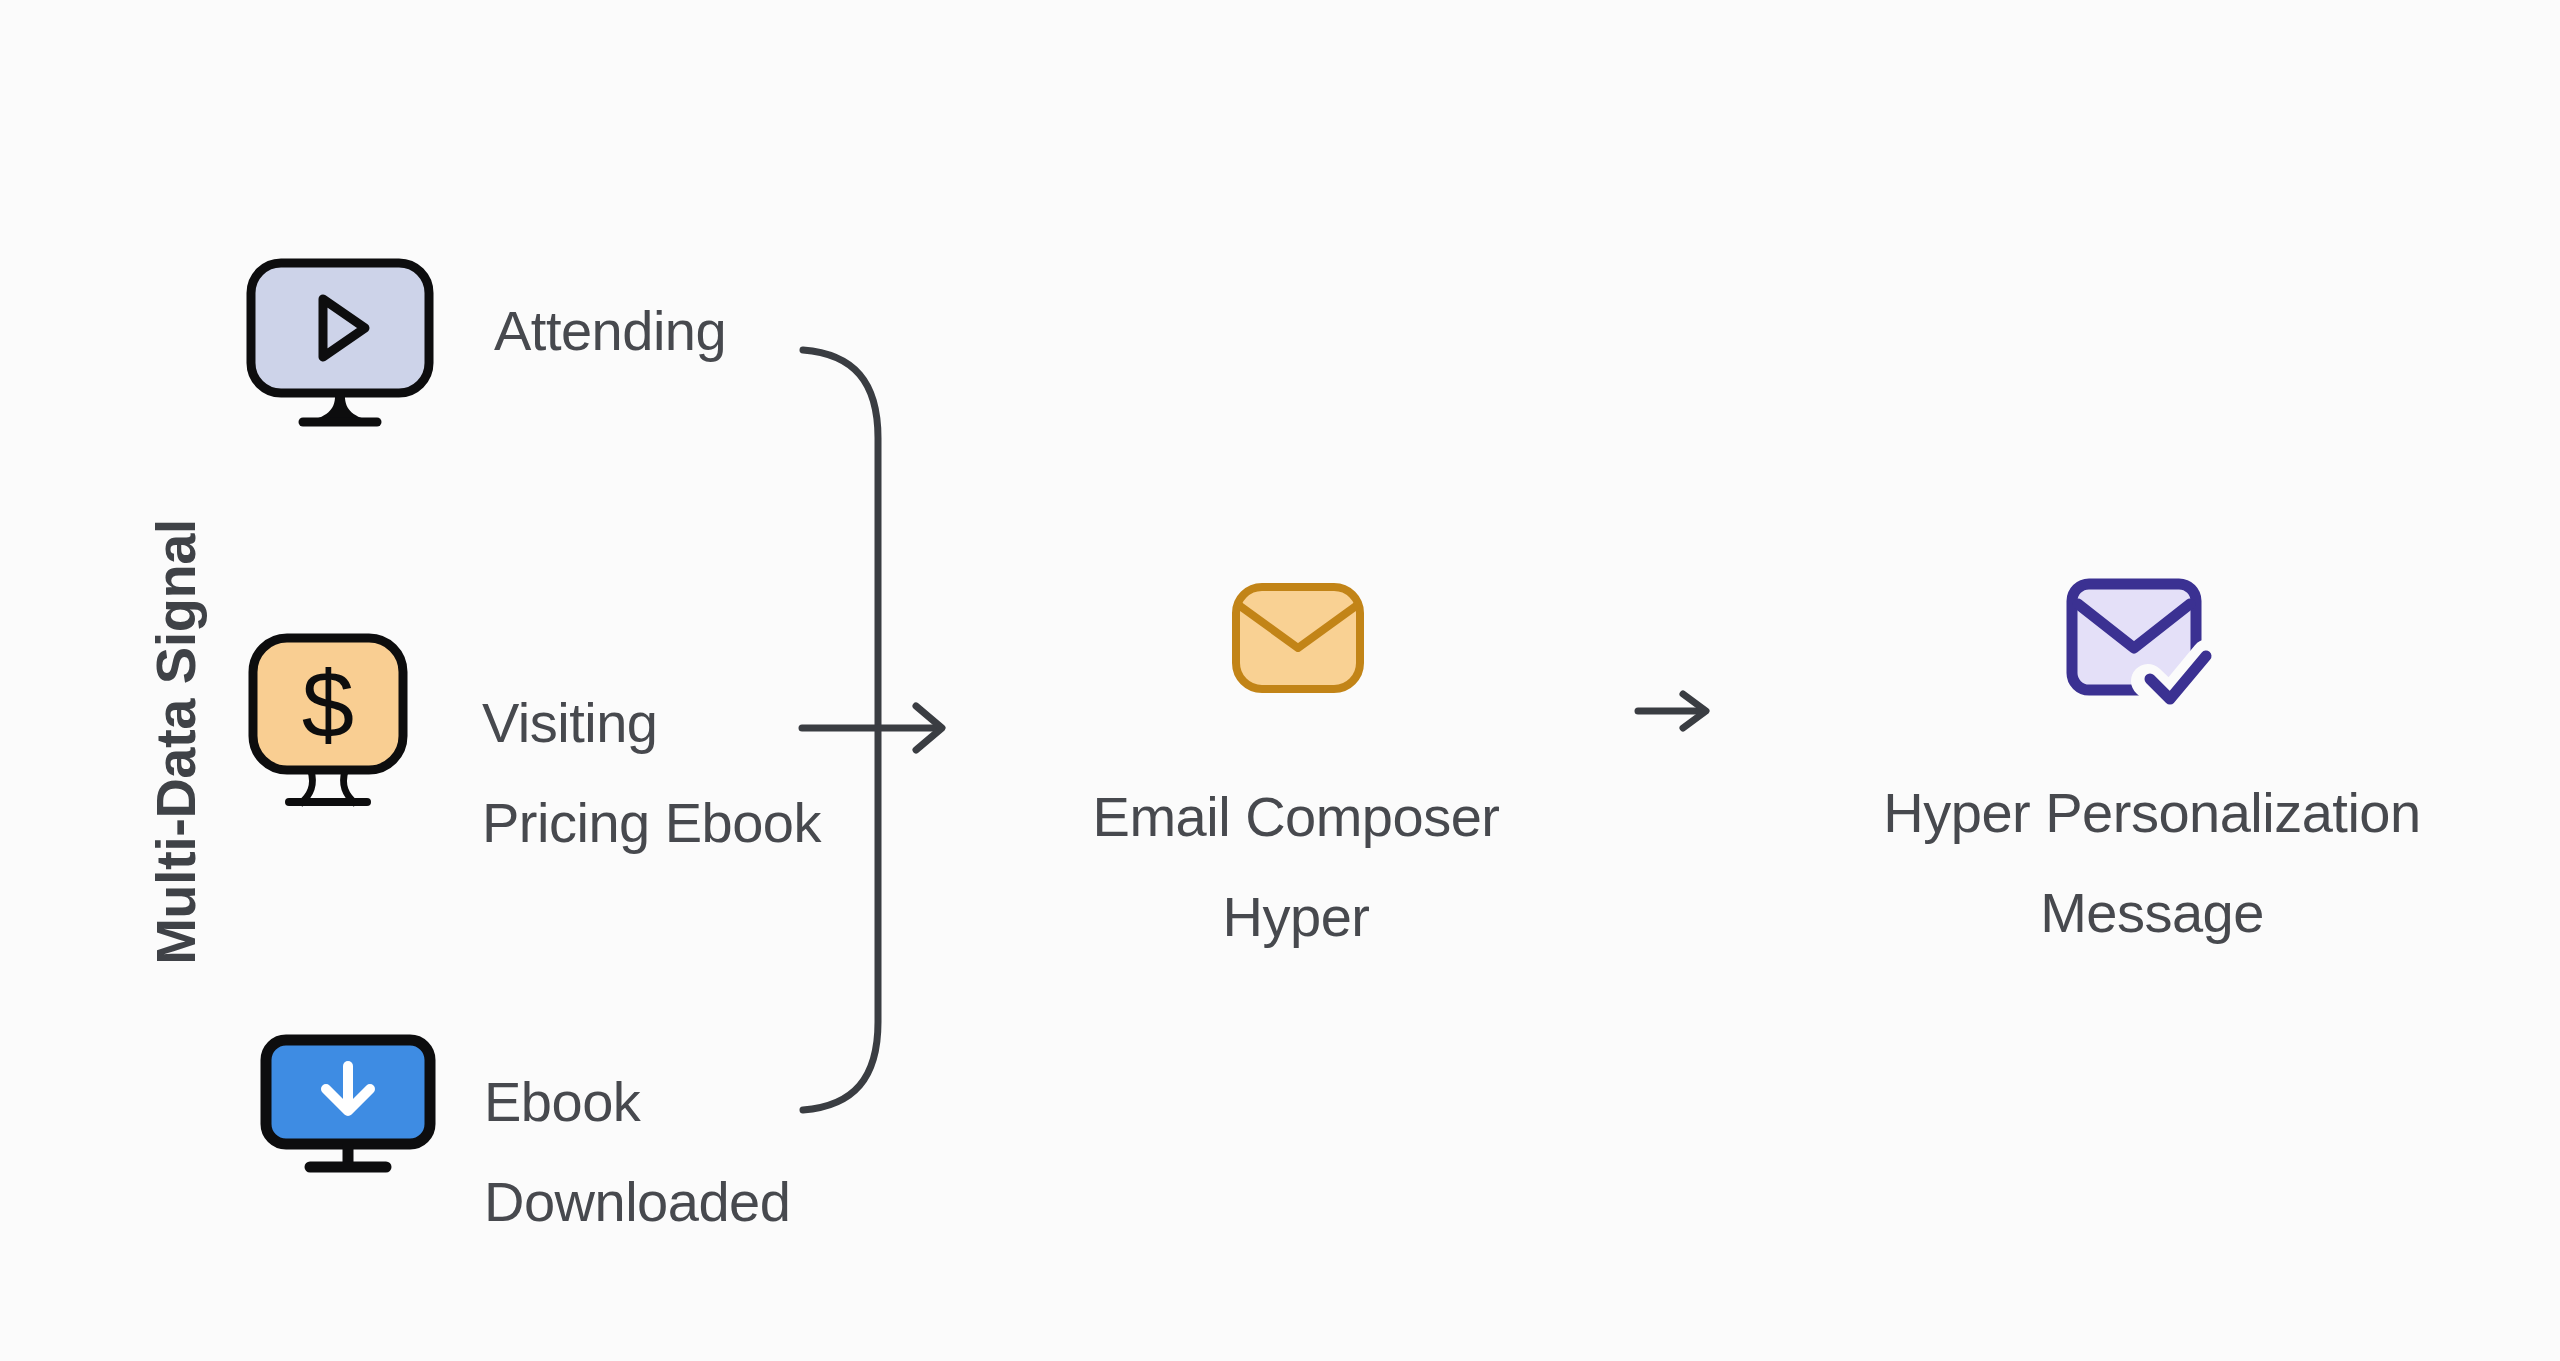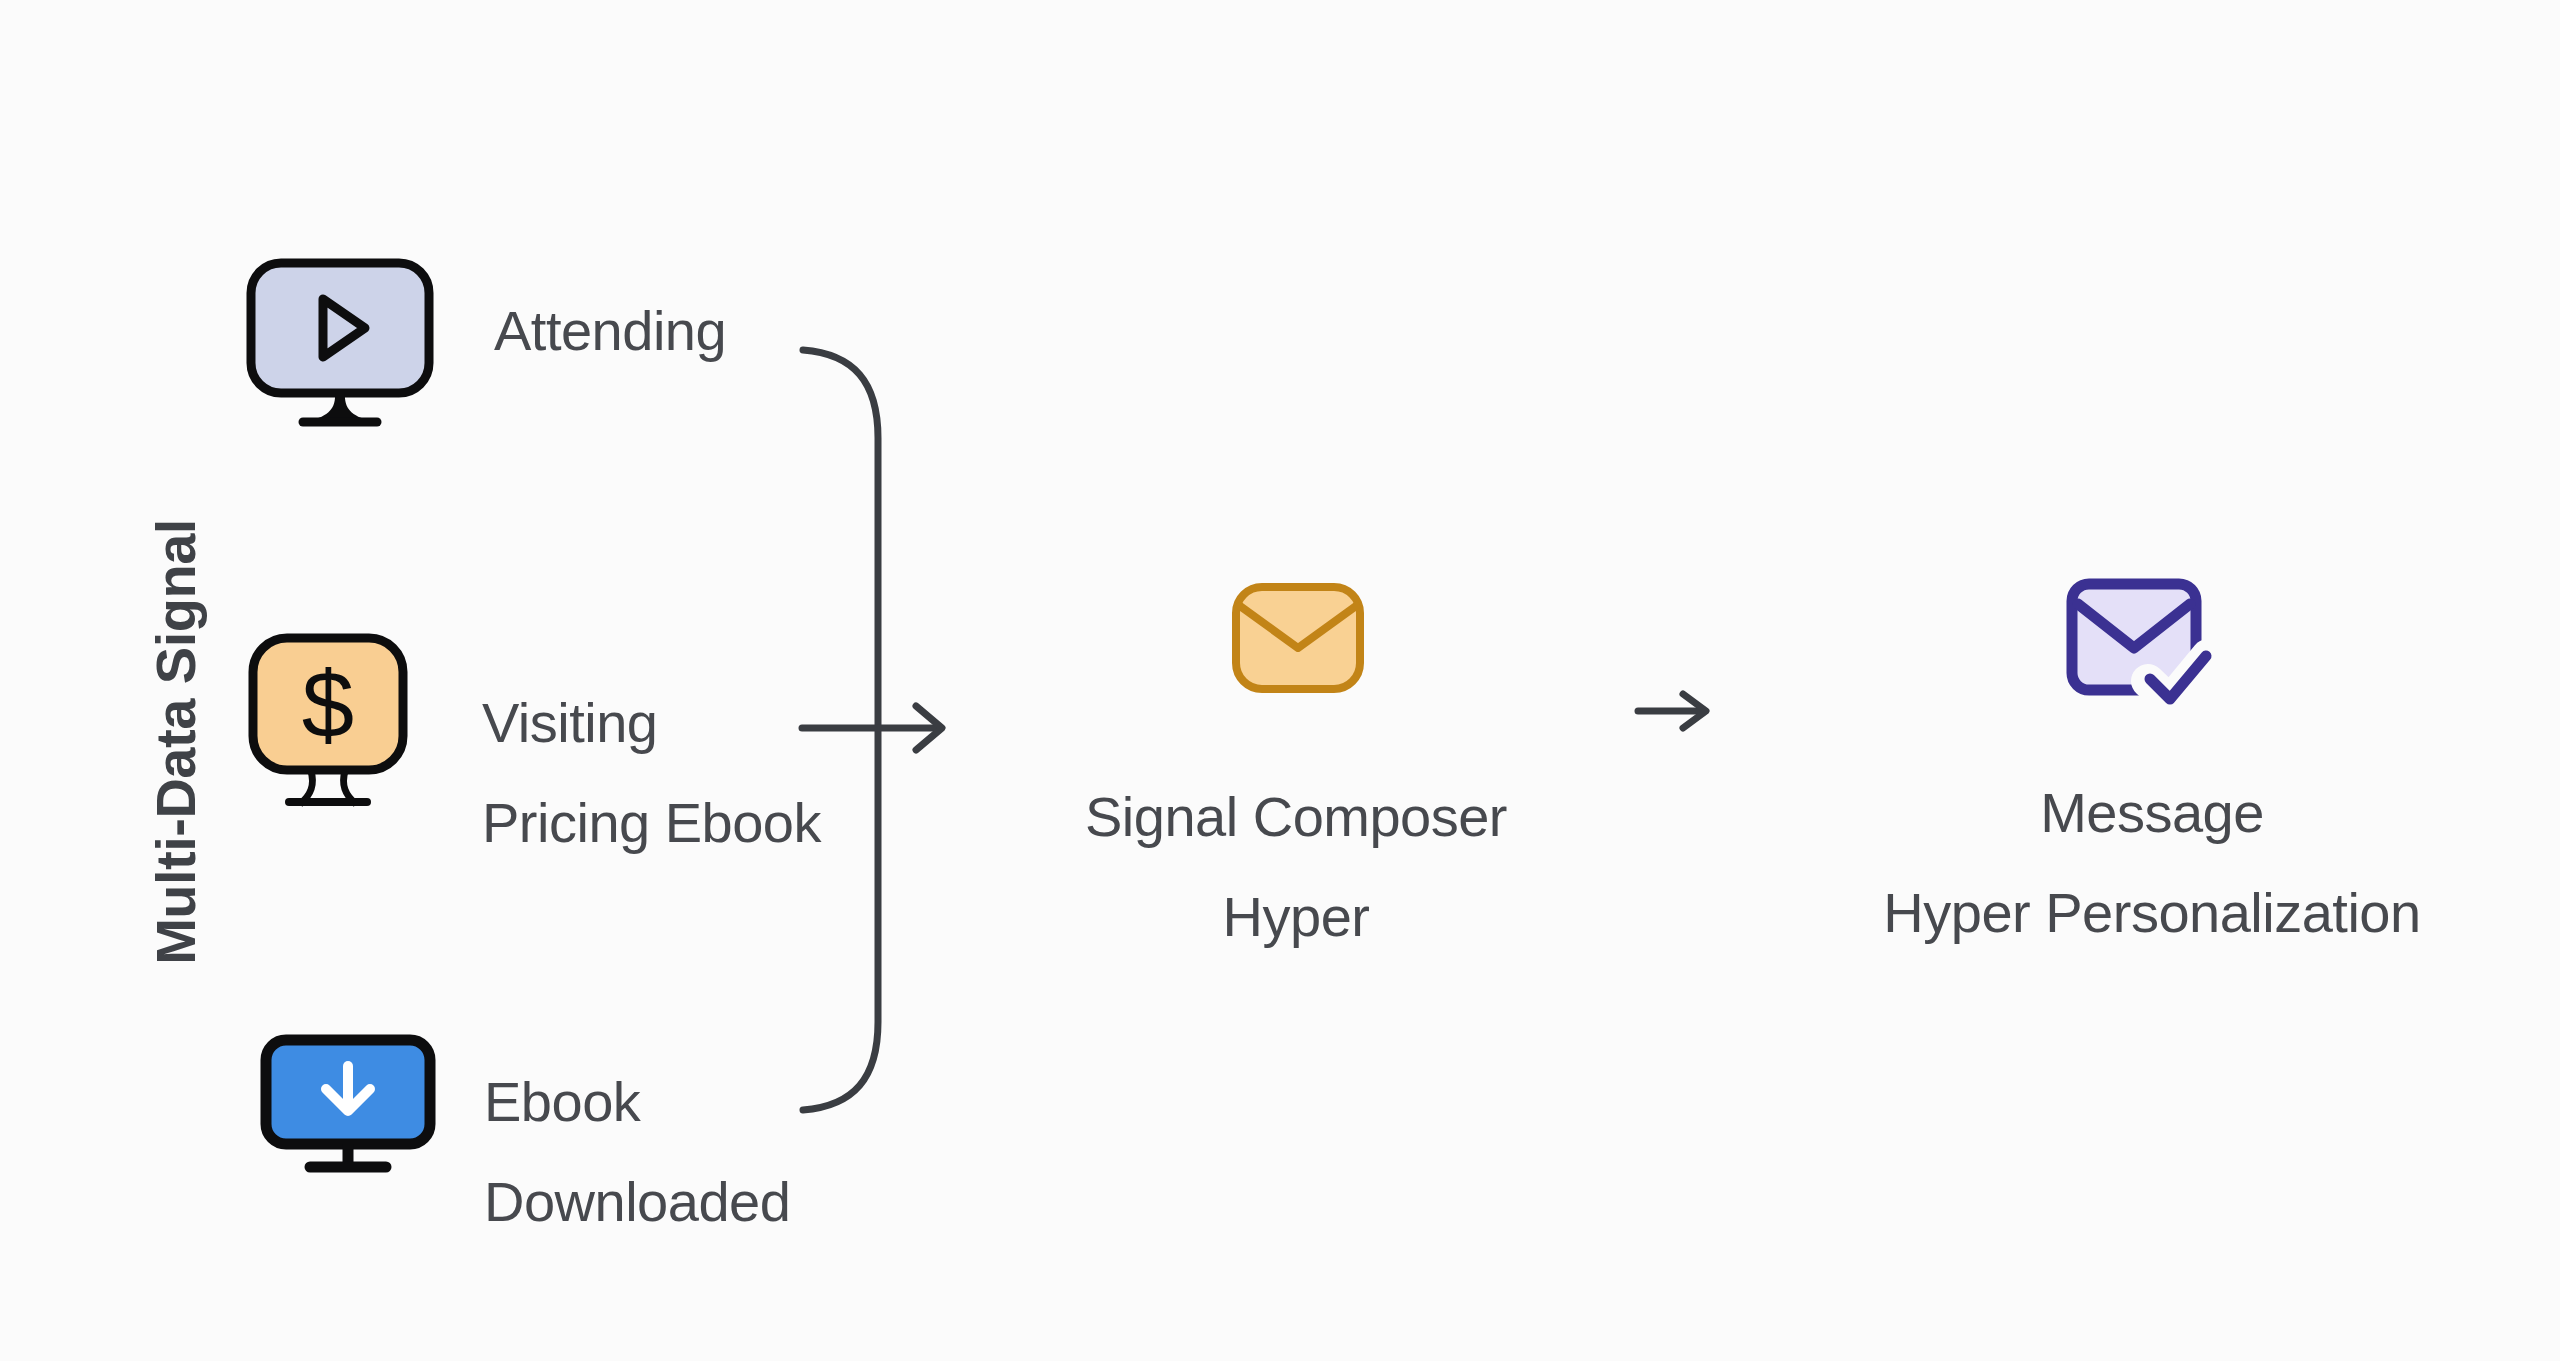--- a/index.html
+++ b/index.html
@@ -70,33 +70,33 @@
       <line x1="12" y1="393" x2="148" y2="393" stroke="#3A3D42" stroke-width="7" stroke-linecap="round"></line>
       <path d="M 126 371 L 152 393 L 126 415" fill="none" stroke="#3A3D42" stroke-width="7" stroke-linecap="round" stroke-linejoin="round"></path>
     </g>
   </svg>
 
   <svg class="abs" style="left:1231px;top:582px" width="134" height="112" viewBox="0 0 134 112">
     <rect x="5" y="5" width="124" height="102" rx="26" stroke="#C28417" stroke-width="8" fill="#F9D193"></rect>
     <path d="M 9 24 L 67 66 L 125 24" fill="none" stroke="#C28417" stroke-width="8" stroke-linecap="round" stroke-linejoin="round"></path>
   </svg>
   <div class="label center" style="left:1046px;top:752px;width:500px">
-    <span class="line">Signal Composer</span>
+    <span class="line">Email Composer</span>
     <span class="line">Hyper</span>
   </div>
 
   <svg class="abs" style="left:1630px;top:689px" width="100" height="44" viewBox="0 0 100 44">
     <line x1="8" y1="22" x2="72" y2="22" stroke="#3A3D42" stroke-width="7" stroke-linecap="round"></line>
     <path d="M 53 5 L 76 22 L 53 39" fill="none" stroke="#3A3D42" stroke-width="7" stroke-linecap="round" stroke-linejoin="round"></path>
   </svg>
 
   <svg class="abs" style="left:2066px;top:578px" width="150" height="132" viewBox="0 0 150 132">
     <rect x="6" y="6" width="124" height="106" rx="17" stroke="#3B3192" stroke-width="11" fill="#E4E0F8"></rect>
     <path d="M 12 26 L 68 70 L 124 26" fill="none" stroke="#3B3192" stroke-width="11" stroke-linecap="round" stroke-linejoin="round"></path>
     <path d="M 82 103 L 104 124 L 142 78" fill="none" stroke-width="34" stroke-linecap="round" stroke-linejoin="round" stroke="#FBFBFB"></path>
     <path d="M 84 101 L 104 121 L 140 78" fill="none" stroke="#3B3192" stroke-width="11" stroke-linecap="round" stroke-linejoin="round"></path>
   </svg>
   <div class="label center" style="left:1832px;top:748px;width:640px">
+    <span class="line">Hyper Personalization</span>
     <span class="line">Message</span>
-    <span class="line">Hyper Personalization</span>
   </div>
 
 </div>
 
 </body></html>

